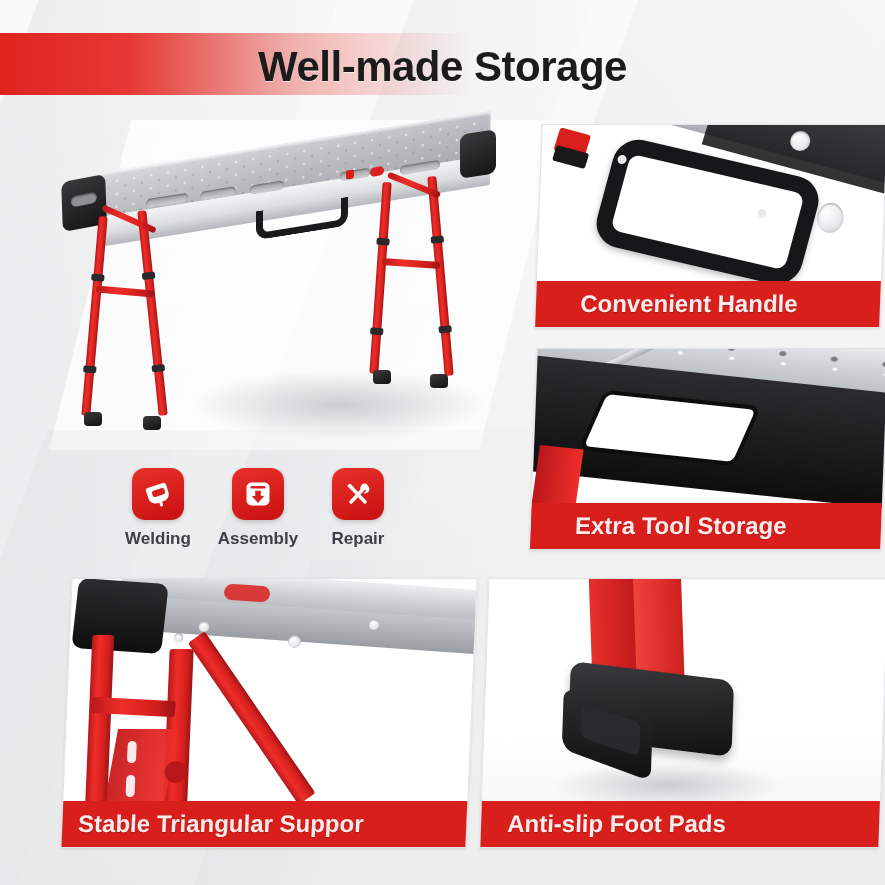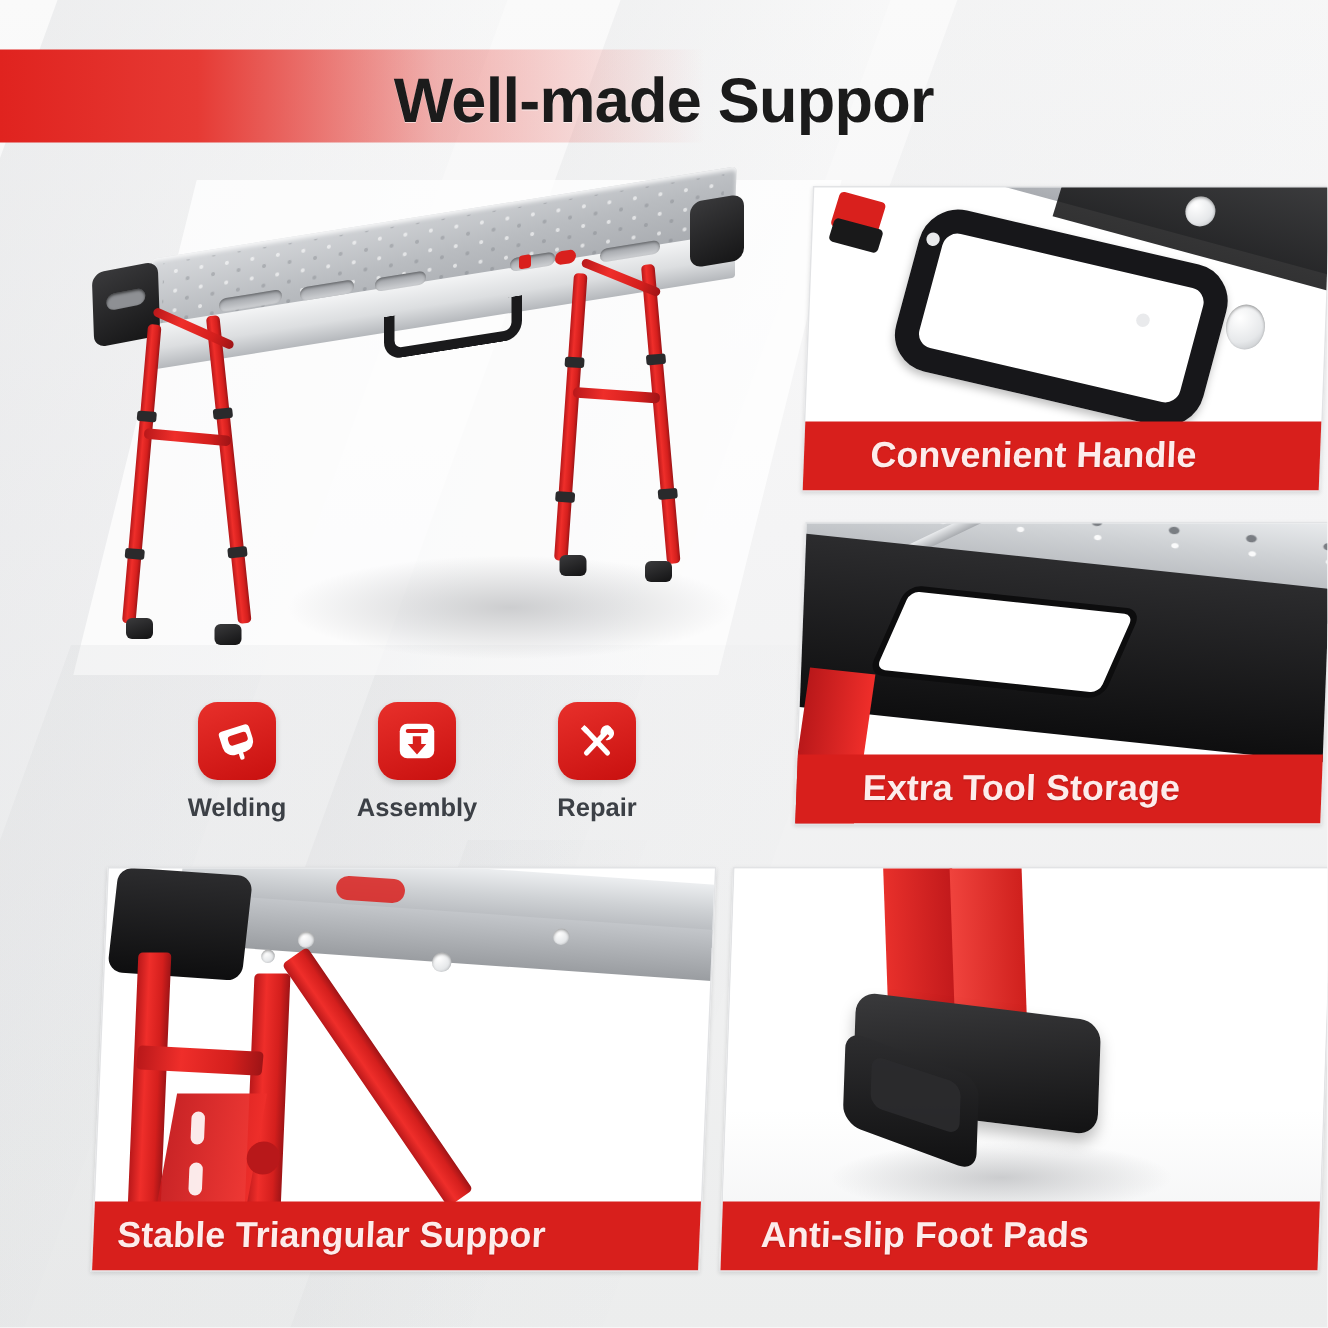--- a/index.html
+++ b/index.html
@@ -151,21 +151,21 @@
   }
   .hole {
     position:absolute; border-radius:50%;
     background: radial-gradient(circle at 35% 30%, #ffffff, #e6e8ea 60%, #b9bcc0 100%);
     box-shadow: inset 0 1px 2px rgba(0,0,0,.35);
   }
 
   
   #features {
     position:absolute; left:120px; top:468px; width:330px; height:100px;
-    display:flex; gap:44px;
+    display:flex; gap:24px;
   }
   .feature { width:76px; display:flex; flex-direction:column; align-items:center; }
   .feature-icon {
     width:52px; height:52px; border-radius:13px;
     background: linear-gradient(160deg,#e8302b,#c8100f);
     display:flex; align-items:center; justify-content:center;
     box-shadow: 0 2px 4px rgba(0,0,0,.18);
   }
   .feature-label {
     margin-top:9px; font-size:17px; font-weight:600; color:#3c4046; white-space:nowrap;
@@ -178,21 +178,21 @@
 
   <div class="bg-base"></div>
   <div class="bg-band b1"></div>
   <div class="bg-band b2"></div>
   <div class="bg-band b3"></div>
   <div class="bg-white-wedge"></div>
   <div class="bg-band b4"></div>
   <div class="bg-band b5"></div>
 
   <div class="header-red-bar"></div>
-  <div class="page-title">Well-made Suppor</div>
+  <div class="page-title">Well-made Storage</div>
 
   <div id="hero">
     <div class="shadow-blob" style="left:150px;top:250px;width:300px;height:70px;"></div>
 
     <div class="bench-top"></div>
     <div class="bench-front"></div>
 
     <div class="bench-slot" style="left:106px;top:76px;width:42px;"></div>
     <div class="bench-slot" style="left:160px;top:69px;width:36px;"></div>
     <div class="bench-slot" style="left:210px;top:63px;width:34px;"></div>

